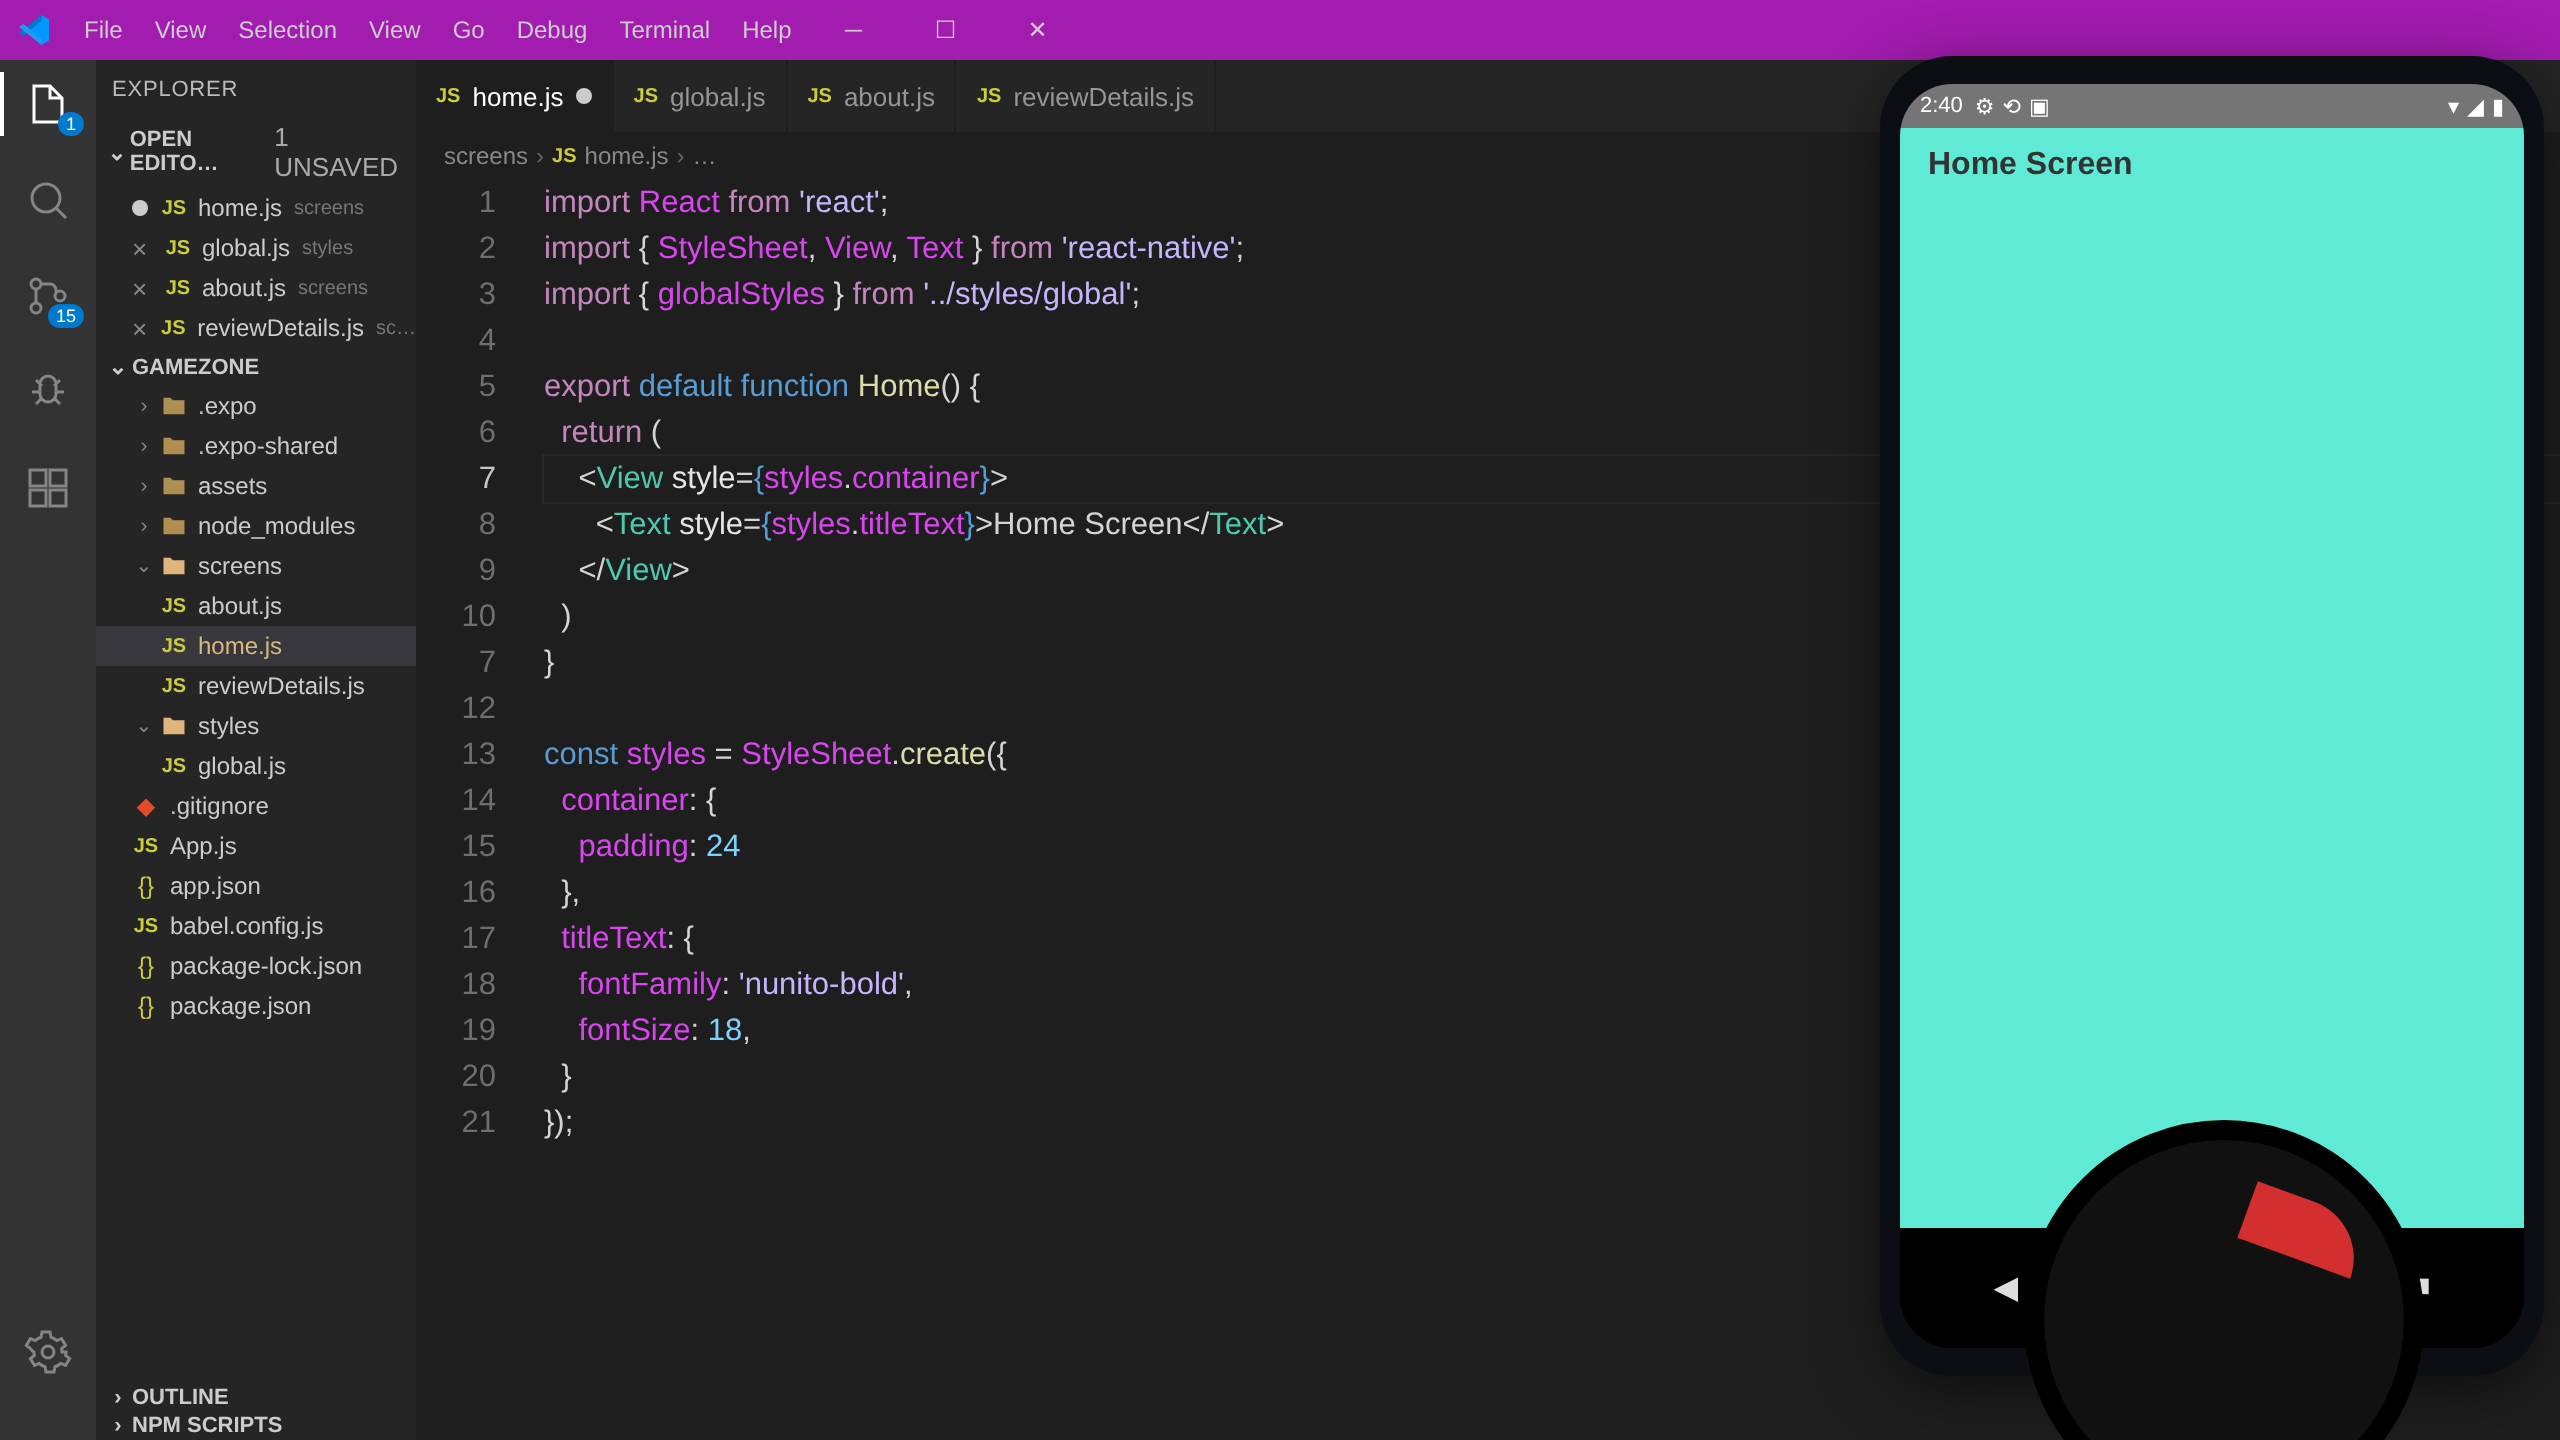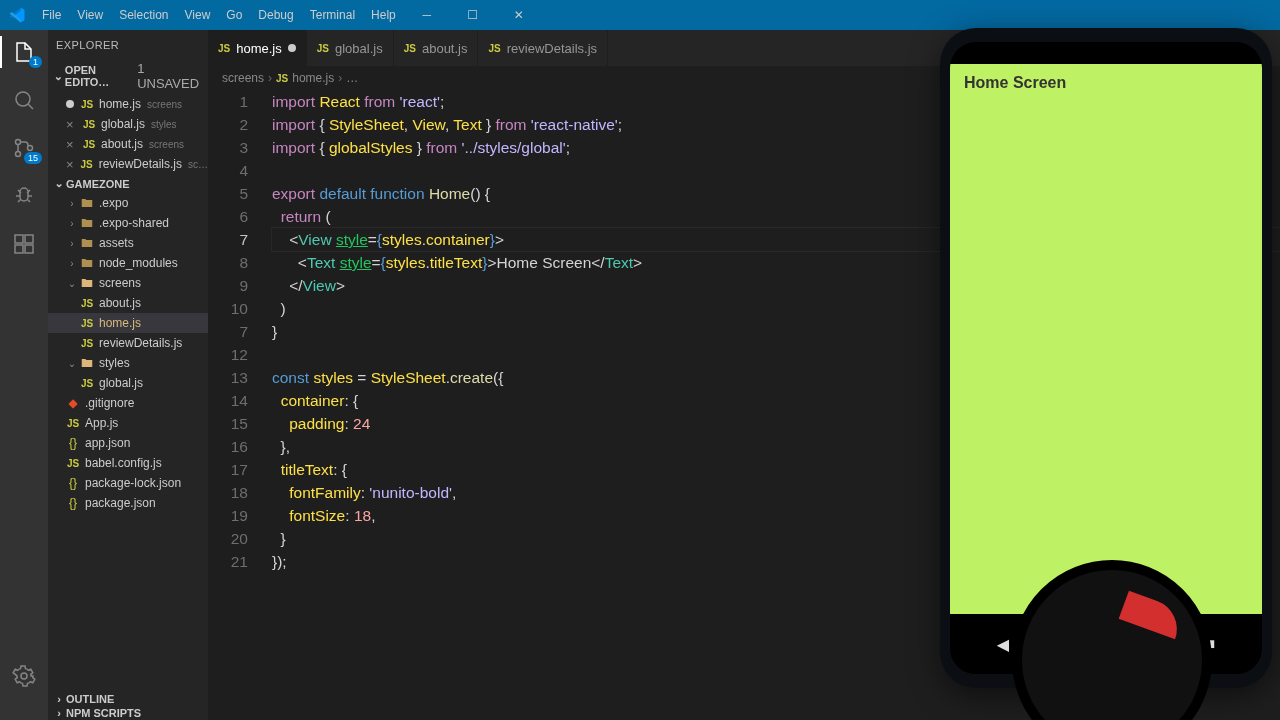--- a/index.html
+++ b/index.html
@@ -1,19 +1,19 @@
 <!DOCTYPE html>
 <html><head>
 <meta charset="utf-8">
 <style>
 * { margin:0; padding:0; box-sizing:border-box; font-family:'Segoe UI',Arial,sans-serif; }
 body { background:#1e1e1e; width:1280px; height:720px; overflow:hidden; position:relative; color:#ccc; }
 
 
-.titlebar { height:30px; background:#0369a1; display:flex; align-items:center; font-size:12px; color:#ccc; }
+.titlebar { height:30px; background:#a21caf; display:flex; align-items:center; font-size:12px; color:#ccc; }
 .titlebar .vslogo { width:34px; display:flex; align-items:center; justify-content:center; }
 .titlebar .menu { display:flex; }
 .titlebar .menu span { padding:0 8px; cursor:pointer; }
 .titlebar .title { flex:1; text-align:center; color:#bbb; }
 .titlebar .winbtns { display:flex; }
 .titlebar .winbtns span { width:46px; height:30px; display:flex; align-items:center; justify-content:center; font-size:12px; }
 
 
 .main { display:flex; height:690px; }
 .activitybar { width:48px; background:#333333; display:flex; flex-direction:column; align-items:center; padding-top:8px; gap:20px; }
@@ -57,35 +57,35 @@
 .breadcrumb .sep { color:#666; }
 
 .code { flex:1; display:flex; font-family:Consolas,'Courier New',monospace; font-size:15.5px; line-height:23px; overflow:hidden; }
 .gutter { width:58px; text-align:right; padding-right:18px; color:#6e6e6e; user-select:none; }
 .gutter .ln { height:23px; }
 .gutter .ln.cur { color:#c6c6c6; }
 .codecol { flex:1; white-space:pre; color:#d4d4d4; padding-left:6px; position:relative; }
 .codecol .line { height:23px; }
 .codecol .line.cur { outline:1px solid #282828; }
 .tk-kw { color:#c586c0; }
-.tk-var { color:#fde047; }
+.tk-var { color:#d946ef; }
 .tk-str { color:#c4b5fd; }
 .tk-fn { color:#dcdcaa; }
-.tk-attr { color:#22c55e;text-decoration:underline; }
-.tk-num { color:#fca5a5; }
+.tk-attr { color:#e5e5e5; }
+.tk-num { color:#7dd3fc; }
 .tk-tag { color:#4ec9b0; }
 .tk-def { color:#569cd6; }
 
 
 .phone { position:absolute; right:8px; top:28px; width:332px; height:660px; background:#0b0f14; border-radius:36px; padding:14px 10px; box-shadow:0 8px 30px rgba(0,0,0,.5); }
 .phone .frame { width:100%; height:100%; background:#000; border-radius:26px; overflow:hidden; position:relative; }
 .phone .statusbar { height:22px; background:#757575; display:flex; align-items:center; padding:0 10px; font-size:11px; color:#fff; }
 .phone .statusbar .sicons { display:flex; gap:4px; margin-left:6px; }
 .phone .statusbar .right { margin-left:auto; display:flex; gap:4px; }
-.phone .content { position:absolute; top:22px; left:0; right:0; bottom:60px; background:#bef264; }
+.phone .content { position:absolute; top:22px; left:0; right:0; bottom:60px; background:#5eead4; }
 .phone .content .heading { padding:10px 14px; font-size:16px; font-weight:600; color:#333; }
 .phone .navbar { position:absolute; bottom:0; left:0; right:0; height:60px; background:#000; display:flex; align-items:center; justify-content:space-around; }
 .phone .navbar .nb { color:#ddd; }
 .phone .pill { position:absolute; bottom:8px; left:50%; transform:translateX(-50%); width:110px; height:18px; background:#222f38; border-radius:10px; border:1px solid #3a4750; }
 
 .bottom-logo { position:absolute; right:68px; bottom:-40px; width:200px; height:200px; background:#111; border-radius:50%; border:10px solid #000; overflow:hidden; }
 .bottom-logo::after{ content:''; position:absolute; top:30px; right:20px; width:60px; height:30px; background:#d32f2f; border-radius:0 60px 0 0; transform:rotate(20deg);}
 </style>
 </head>
 <body>
@@ -371,20 +371,33 @@
           <div class="ln">20</div>
           <div class="ln">21</div>
         </div>
       <div class="codecol" id="codecol"><div class="line"><span class="tk-kw">import</span> <span class="tk-var">React</span> <span class="tk-kw">from</span> <span class="tk-str">'react'</span>;</div><div class="line"><span class="tk-kw">import</span> { <span class="tk-var">StyleSheet</span>, <span class="tk-var">View</span>, <span class="tk-var">Text</span> } <span class="tk-kw">from</span> <span class="tk-str">'react-native'</span>;</div><div class="line"><span class="tk-kw">import</span> { <span class="tk-var">globalStyles</span> } <span class="tk-kw">from</span> <span class="tk-str">'../styles/global'</span>;</div><div class="line"></div><div class="line"><span class="tk-kw">export</span> <span class="tk-def">default</span> <span class="tk-def">function</span> <span class="tk-fn">Home</span>() {</div><div class="line">  <span class="tk-kw">return</span> (</div><div class="line cur">    &lt;<span class="tk-tag">View</span> <span class="tk-attr">style</span>=<span class="tk-def">{</span><span class="tk-var">styles</span>.<span class="tk-var">container</span><span class="tk-def">}</span>&gt;</div><div class="line">      &lt;<span class="tk-tag">Text</span> <span class="tk-attr">style</span>=<span class="tk-def">{</span><span class="tk-var">styles</span>.<span class="tk-var">titleText</span><span class="tk-def">}</span>&gt;Home Screen&lt;/<span class="tk-tag">Text</span>&gt;</div><div class="line">    &lt;/<span class="tk-tag">View</span>&gt;</div><div class="line">  )</div><div class="line">}</div><div class="line"></div><div class="line"><span class="tk-def">const</span> <span class="tk-var">styles</span> = <span class="tk-var">StyleSheet</span>.<span class="tk-fn">create</span>({</div><div class="line">  <span class="tk-var">container</span>: {</div><div class="line">    <span class="tk-var">padding</span>: <span class="tk-num">24</span></div><div class="line">  },</div><div class="line">  <span class="tk-var">titleText</span>: {</div><div class="line">    <span class="tk-var">fontFamily</span>: <span class="tk-str">'nunito-bold'</span>,</div><div class="line">    <span class="tk-var">fontSize</span>: <span class="tk-num">18</span>,</div><div class="line">  }</div><div class="line">});</div></div>
     </div>
   </div>
 </div>
 
 <div class="phone">
   <div class="frame">
+    <div class="statusbar">
+      <span>2:40</span>
+      <div class="sicons">
+        <span>⚙</span>
+        <span>⟲</span>
+        <span>▣</span>
+      </div>
+      <div class="right">
+        <span>▾</span>
+        <span>◢</span>
+        <span>▮</span>
+      </div>
+    </div>
     <div class="content">
       <div class="heading">Home Screen</div>
     </div>
     <div class="navbar">
       <span class="nb">◀</span>
       <span class="nb">●</span>
       <span class="nb">■</span>
     </div>
     <div class="pill"></div>
   </div>

